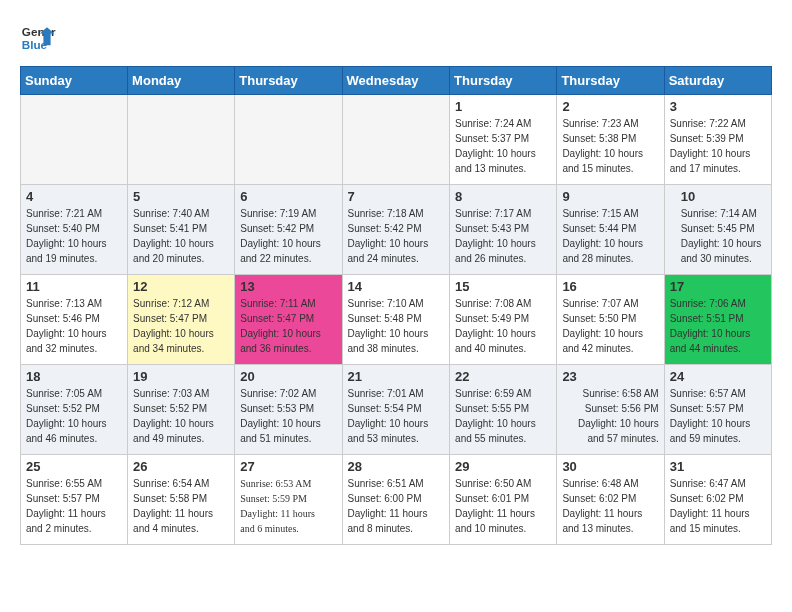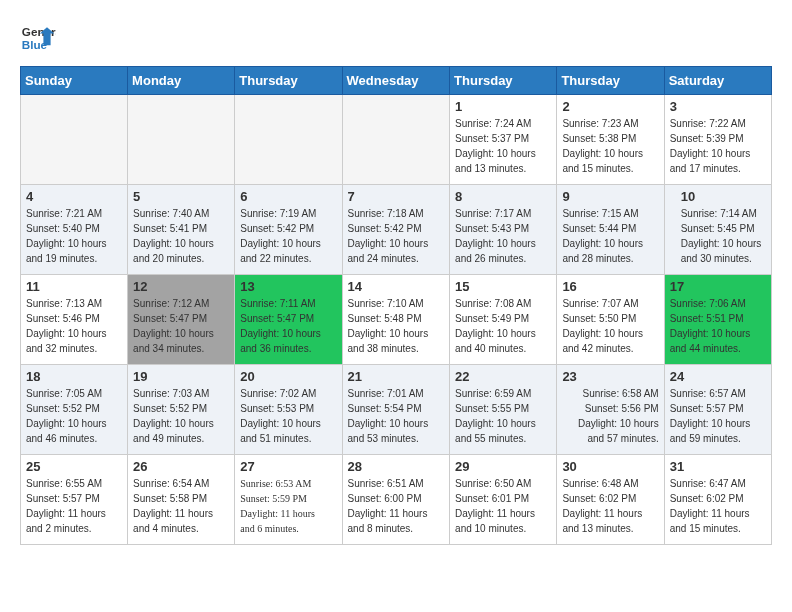--- a/index.html
+++ b/index.html
@@ -192,28 +192,28 @@
         </td>
       </tr>
       <tr>
         <td style="background: rgb(255, 255, 255);">
           <span class="day-number">11</span>
           <div class="day-info" style="white-space: pre-line;">Sunrise: 7:13 AM
 Sunset: 5:46 PM
 Daylight: 10 hours
 and 32 minutes.</div>
         </td>
-        <td style="background: #a3a3a3;">
+        <td style="background: #fef9c3;">
           <span class="day-number">12</span>
           <div class="day-info" style="white-space: pre-line;">Sunrise: 7:12 AM
 Sunset: 5:47 PM
 Daylight: 10 hours
 and 34 minutes.</div>
         </td>
-        <td style="background: #22c55e;">
+        <td style="background: #ec4899;">
           <span class="day-number">13</span>
           <div class="day-info" style="white-space: pre-line;">Sunrise: 7:11 AM
 Sunset: 5:47 PM
 Daylight: 10 hours
 and 36 minutes.</div>
         </td>
         <td style="background: rgb(255, 255, 255);">
           <span class="day-number">14</span>
           <div class="day-info" style="white-space: pre-line;">Sunrise: 7:10 AM
 Sunset: 5:48 PM

